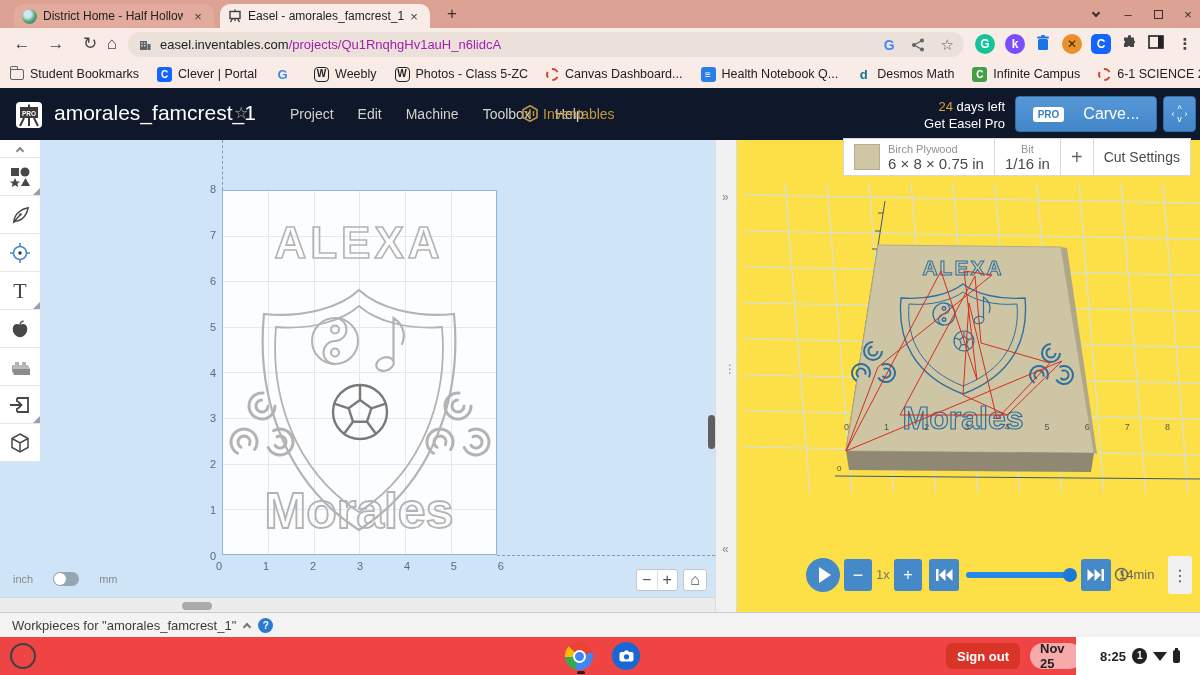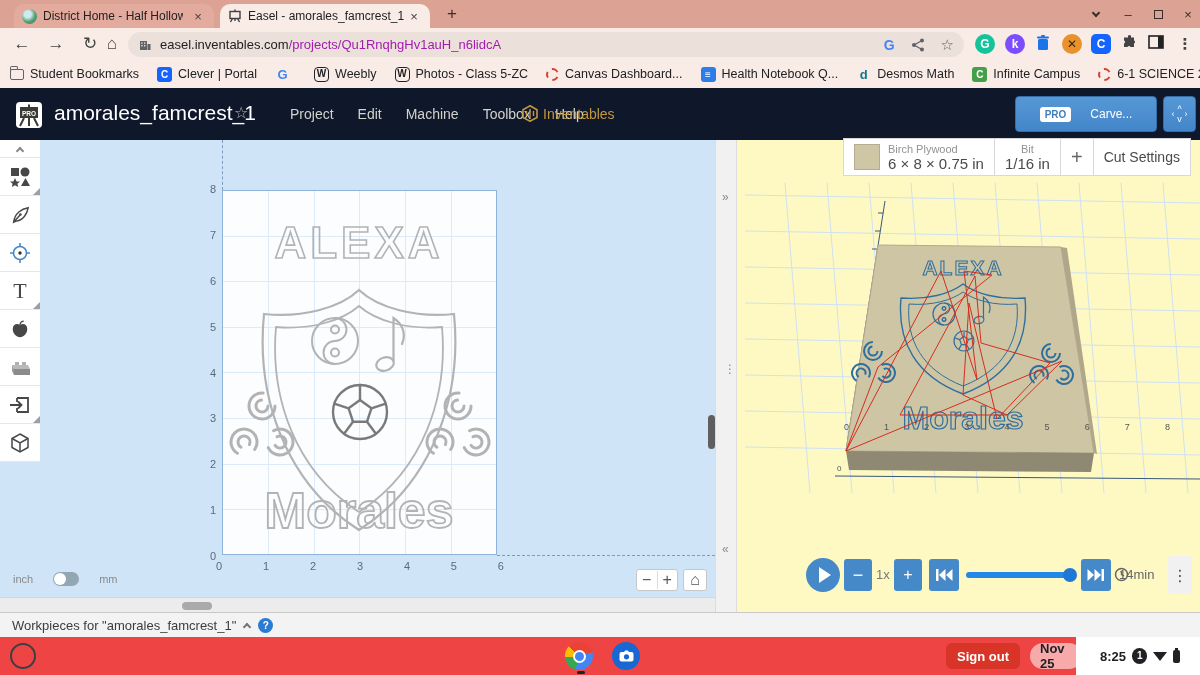--- a/index.html
+++ b/index.html
@@ -35,38 +35,38 @@
   .folder{width:14px;height:11px;border:1.5px solid #5f6368;border-radius:2px;position:relative;background:transparent;}
   .folder::before{content:"";position:absolute;left:-1px;top:-4px;width:6px;height:3px;border:1.5px solid #5f6368;border-bottom:none;border-radius:2px 2px 0 0;}
 
   
   .easelbar{position:absolute;left:0;top:88px;width:1200px;height:64px;background:#0f172a;color:#fff;}
   .easel-menu{position:absolute;left:290px;top:0;height:52px;display:flex;align-items:center;gap:24px;}
   .easel-menu span{color:#d3d3cc;font-size:14px;}
   .brand{color:#c2983e;font-size:14px;display:flex;align-items:center;gap:5px;}
   .carvebtn{position:absolute;left:1015px;top:96px;width:142px;height:36px;background:linear-gradient(#5697d6,#4386c9);border:1px solid #336ea8;border-radius:4px;display:flex;align-items:center;justify-content:center;gap:8px;}
   .prochip{background:#fff;color:#3d7fbe;font-size:10px;font-weight:bold;border-radius:3px;padding:2px 5px;}
-  .carvetxt{color:#fff;font-size:12px;margin-left:11px;}
+  .carvetxt{color:#fff;font-size:16px;margin-left:11px;}
   .dpad{position:absolute;left:1163px;top:96px;width:33px;height:36px;background:linear-gradient(#5697d6,#4386c9);border:1px solid #336ea8;border-radius:4px;color:#fff;font-size:9px;display:flex;align-items:center;justify-content:center;}
 
   
   .main{position:absolute;left:0;top:140px;width:1200px;height:472px;}
   .canvas{position:absolute;left:0;top:0;width:715px;height:457px;background:#cfe4f7;overflow:hidden;}
   .workpiece{position:absolute;left:222px;top:50px;width:275px;height:365px;background:#fcfdff;border:1px solid #8fb4d9;
     background-image:repeating-linear-gradient(to right,transparent 0 44.8px,#dcebf9 44.8px 45.8px),repeating-linear-gradient(to bottom,transparent 0 44.6px,#dcebf9 44.6px 45.6px);}
   .rulery{position:absolute;left:196px;top:43px;width:20px;height:379px;display:flex;flex-direction:column;justify-content:space-between;align-items:flex-end;font-size:11px;color:#5a6b7c;}
   .rulerx{position:absolute;left:216px;top:420px;width:288px;display:flex;justify-content:space-between;font-size:11px;color:#5a6b7c;}
   .tools{position:absolute;left:0;top:0;width:40px;}
   .toolbtn{position:relative;width:40px;background:#fff;border-bottom:1px solid #e7e7e7;display:flex;align-items:center;justify-content:center;}
   .fold{position:absolute;right:0;bottom:0;width:0;height:0;border-left:7px solid transparent;border-bottom:7px solid #9aa0a6;}
   .zoomctl{position:absolute;top:429px;height:22px;background:#fff;border:1px solid #c7c7c7;border-radius:3px;display:flex;align-items:center;justify-content:center;color:#555;}
   .hscroll{position:absolute;left:0;top:457px;width:715px;height:15px;background:#ececec;border-top:1px solid #d5d5d5;}
   .hthumb{position:absolute;left:182px;top:4px;width:30px;height:8px;background:#aaa;border-radius:4px;}
   .splitter{position:absolute;left:715px;top:0;width:22px;height:472px;background:#f1f1f1;border-left:1px solid #dcdcdc;border-right:1px solid #dcdcdc;color:#8b8b8b;}
-  .rightpanel{position:absolute;left:737px;top:0;width:463px;height:472px;background:#fef9c3;}
+  .rightpanel{position:absolute;left:737px;top:0;width:463px;height:472px;background:#fde047;}
   .matbar{position:absolute;left:106px;top:-2px;height:38px;display:flex;}
   .matcell{border:1px solid #d8d8d8;border-left:none;background:#fff;display:flex;flex-direction:column;align-items:center;justify-content:center;padding:2px 10px;}
   .matcell:first-child{border-left:1px solid #d8d8d8;flex-direction:row;gap:8px;}
   .matlabel{font-size:11px;color:#929292;}
   .matval{font-size:15px;color:#4a4a4a;}
   .pbtn{position:absolute;background:#4589c8;border-radius:3px;color:#fff;display:flex;align-items:center;justify-content:center;}
 
   
   .wpbar{position:absolute;left:0;top:612px;width:1200px;height:25px;background:#f3f3f3;border-top:1px solid #c9c9c9;display:flex;align-items:center;padding-left:12px;gap:8px;font-size:13px;color:#3c3c3c;}
   .shelf{position:absolute;left:0;top:637px;width:1076px;height:38px;background:#ef4444;font-weight:bold;}
@@ -224,20 +224,24 @@
         <span>Machine</span>
         <span>Toolbox</span>
         <span>Help</span>
       </div>
     <div class="abs brand" style="left:522px;top:17px;">
       <svg width="16" height="17" viewBox="0 0 16 17">
           <path d="M8 0.8 L15 4.7 V12.4 L8 16.2 L1 12.4 V4.7 Z" fill="none" stroke="#c2983e" stroke-width="1.6"></path>
           <path d="M8 4 V13 M4.5 6 V11 M11.5 6 V11" stroke="#c2983e" stroke-width="1.4"></path>
         </svg>
       <span>Inventables</span>
+    </div>
+    <div class="abs" style="left:860px;top:99px_;top:11px;width:145px;text-align:right;font-size:13px;color:#fff;">
+      <div><span style="color:#e0a03f;">24</span><span> days left</span></div>
+      <div style="margin-top:2px;">Get Easel Pro</div>
     </div>
     <div class="carvebtn" style="left:1015px;top:8px;">
       <span class="prochip">PRO</span>
       <span class="carvetxt">Carve...</span>
     </div>
     <div class="dpad" style="left:1163px;top:8px;">‹<span style="display:inline-block;width:10px;text-align:center;">^<br>v</span>›</div>
   </div>
 
   <div class="main">
 

